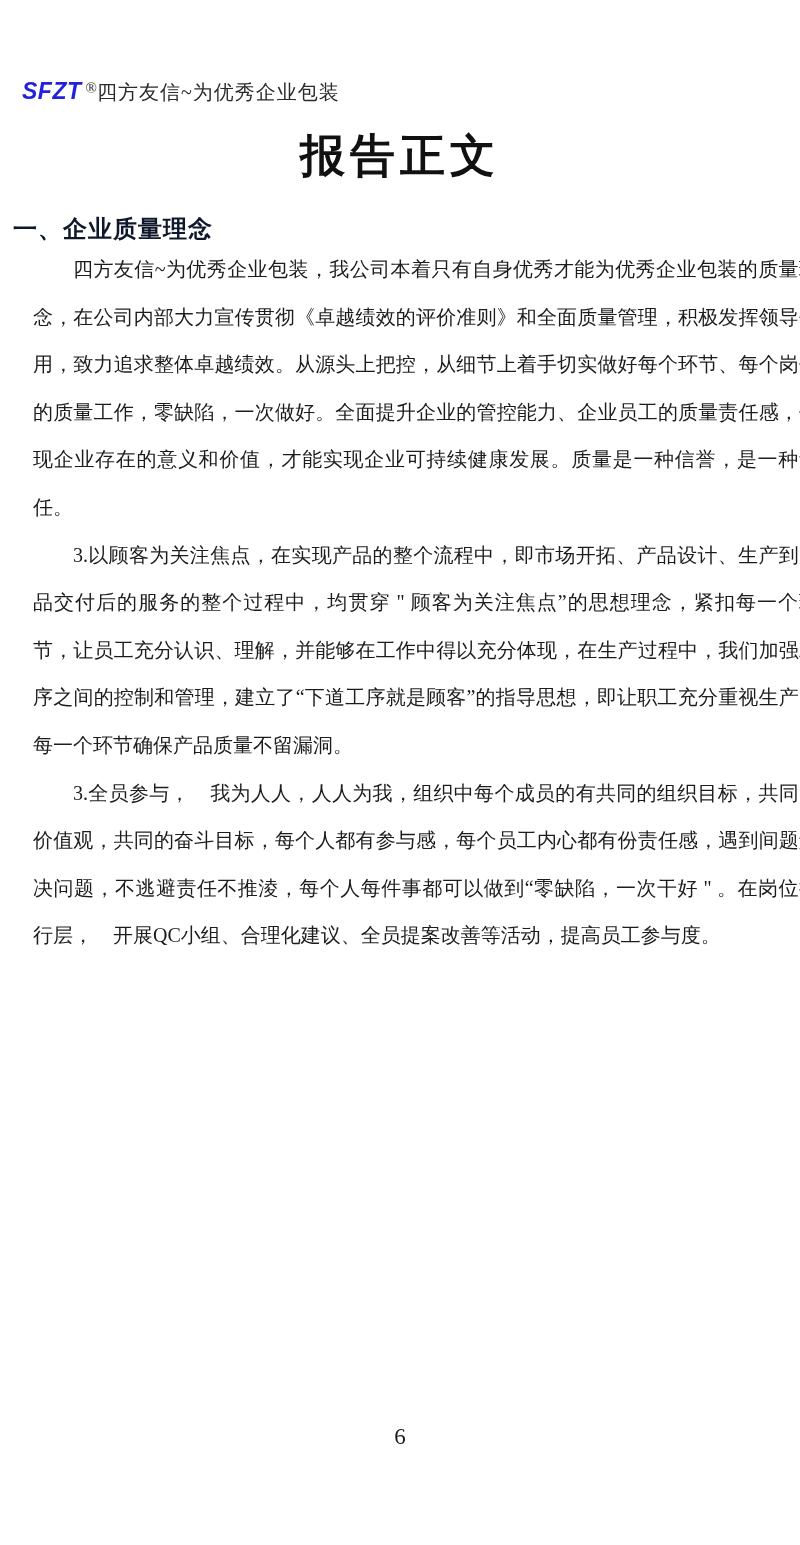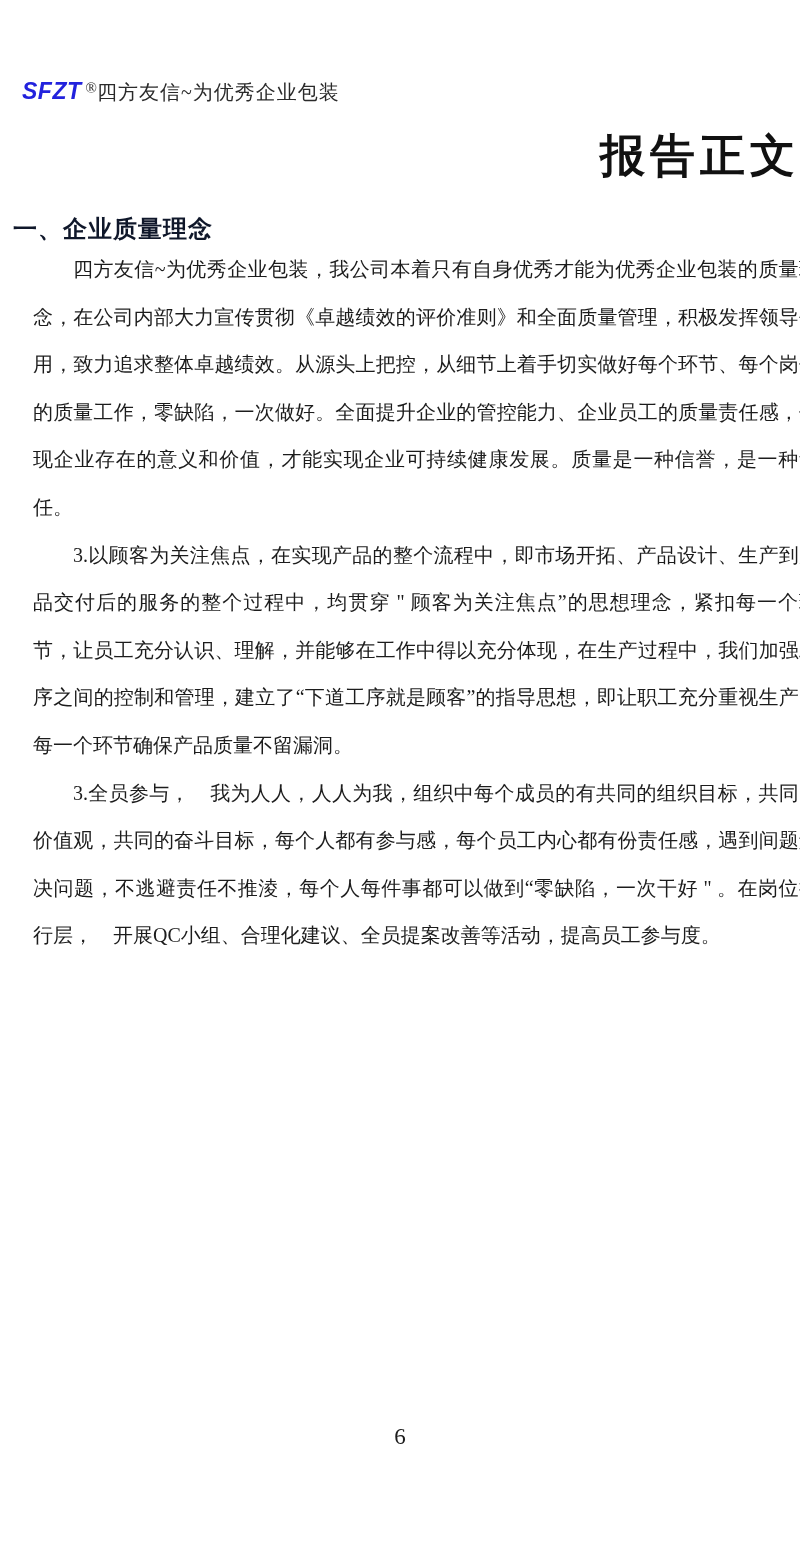--- a/index.html
+++ b/index.html
@@ -41,21 +41,21 @@
   .tagline {
     font-size: 20px;
     color: #2a2a2a;
     letter-spacing: 1px;
   }
   .doc-title {
     position: absolute;
     top: 126px;
     left: 0;
     width: 100%;
-    text-align: right;
+    text-align: center;
     font-size: 45px;
     font-weight: bold;
     letter-spacing: 5px;
     color: #111111;
   }
   .section-heading {
     position: absolute;
     left: 13px;
     top: 213px;
     font-size: 24px;

